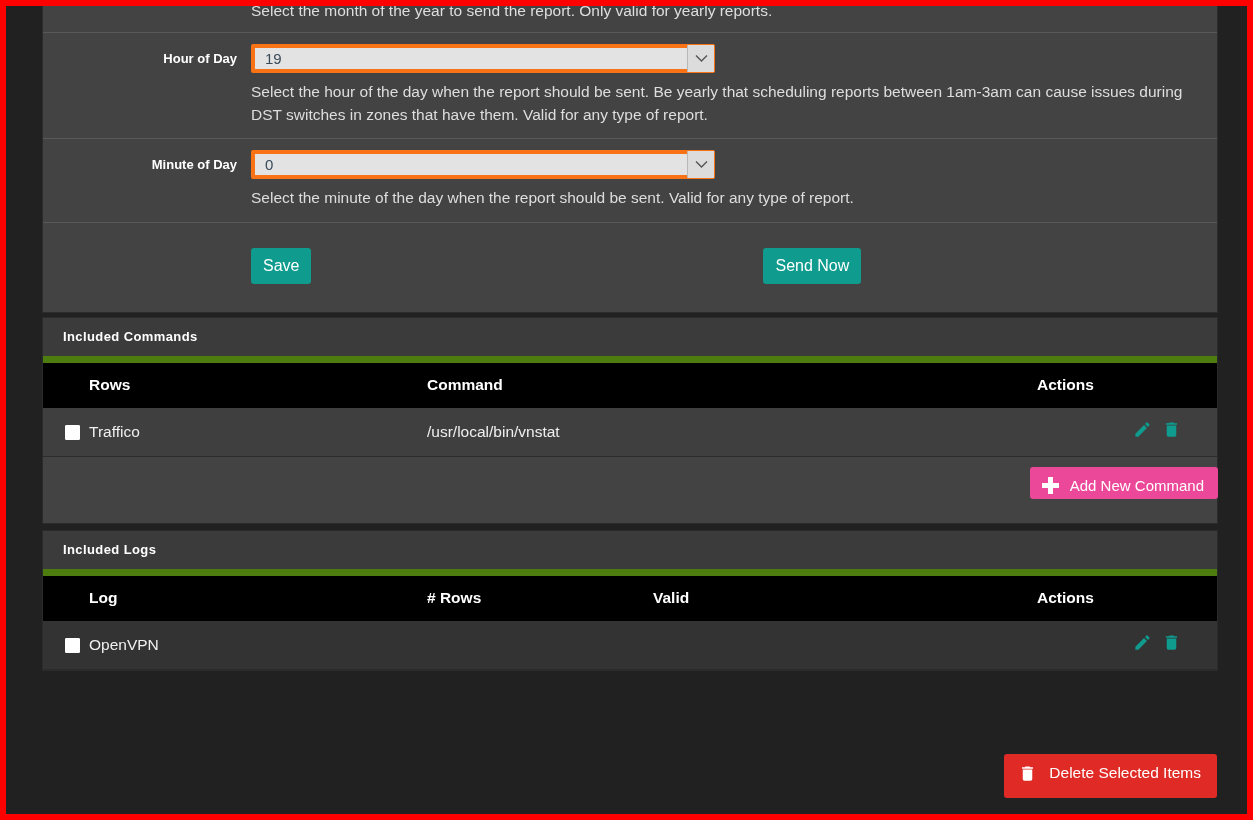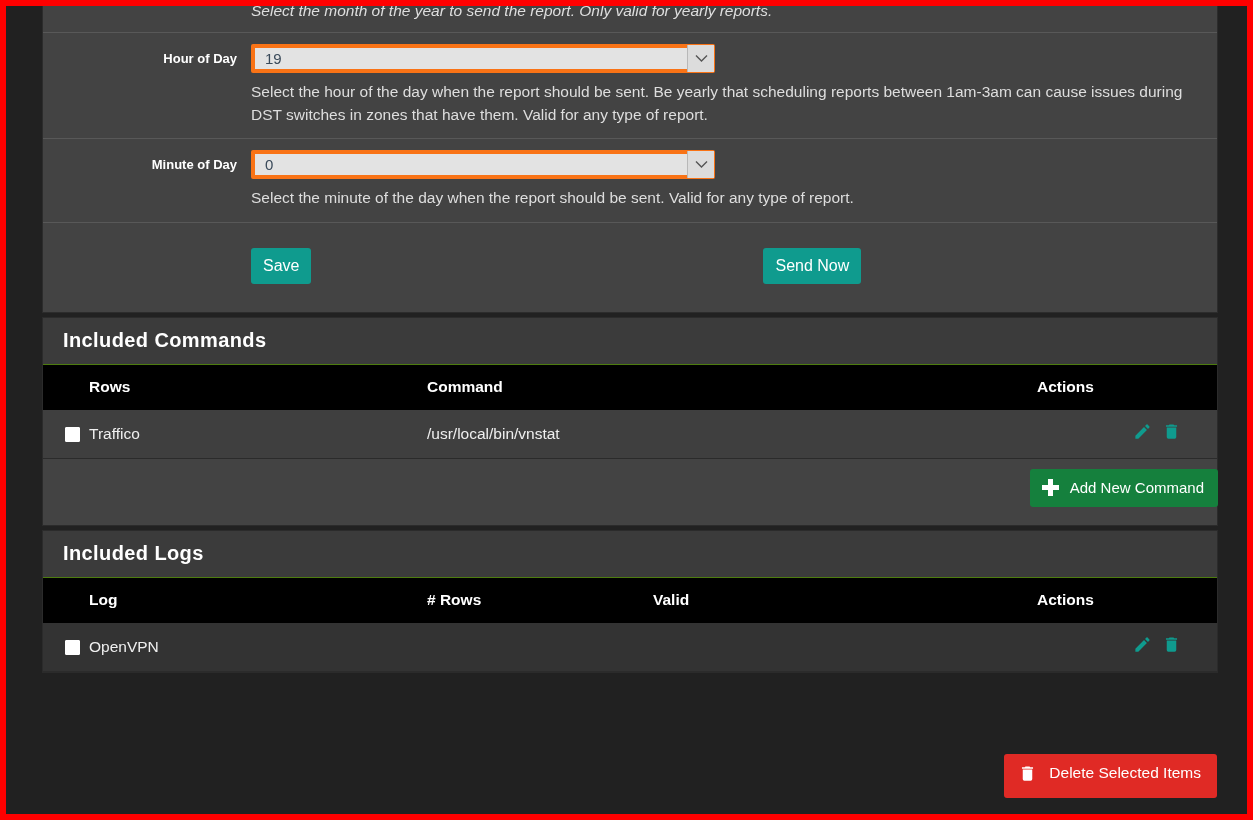--- a/index.html
+++ b/index.html
@@ -26,21 +26,21 @@
     background: #434343;
     border: 1px solid #2c2c2c;
     border-top: none;
   }
   .form-row {
     display: flex;
     align-items: flex-start;
     border-top: 1px solid #585858;
     padding: 0;
   }
-  .form-row:first-child { border-top: none; font-style: italic; }
+  .form-row:first-child { border-top: none; }
   .form-label {
     width: 208px;
     flex: 0 0 208px;
     text-align: right;
     padding: 18px 14px 0 0;
     color: #ffffff;
     font-weight: bold;
     font-size: 13px;
     line-height: 1.25;
   }
@@ -100,25 +100,25 @@
   .card {
     position: absolute;
     left: 36px;
     width: 1176px;
     background: #434343;
     border: 1px solid #2b2b2b;
   }
   .card-head {
     background: #3b3b3b;
     color: #ffffff;
-    font-size: 20px;
+    font-size: 13px;
     font-weight: bold;
     letter-spacing: .4px;
     padding: 11px 0 12px 20px;
-    border-bottom: 1px solid #4d7c0f;
+    border-bottom: 7px solid #4d7c0f;
   }
   table.tbl { width: 100%; border-collapse: collapse; }
   table.tbl thead th {
     background: #000000;
     color: #ffffff;
     font-size: 15.5px;
     font-weight: bold;
     text-align: left;
     padding: 13px 0 14px 0;
   }
@@ -145,27 +145,27 @@
   .c-actions { text-align: right; padding-right: 36px !important; }
   .act-ico { display: inline-block; margin-left: 6px; cursor: pointer; vertical-align: middle; }
   .card-foot {
     background: #434343;
     height: 66px;
     position: relative;
   }
   .foot-btn {
     position: absolute;
     right: -1px; top: 10px;
-    background: #15803d;
+    background: #ec4899;
     color: #ffffff;
     border: none;
     border-radius: 3px;
     font-size: 15px;
     font-family: "Liberation Sans", sans-serif;
-    padding: 10px 14px 11px 12px;
+    padding: 10px 14px 5px 12px;
     display: flex; align-items: center; gap: 11px;
     cursor: pointer;
   }
   .plus {
     width: 17px; height: 17px;
     position: relative;
     flex: 0 0 17px;
   }
   .plus::before, .plus::after {
     content: ""; position: absolute; background: #ffffff;

